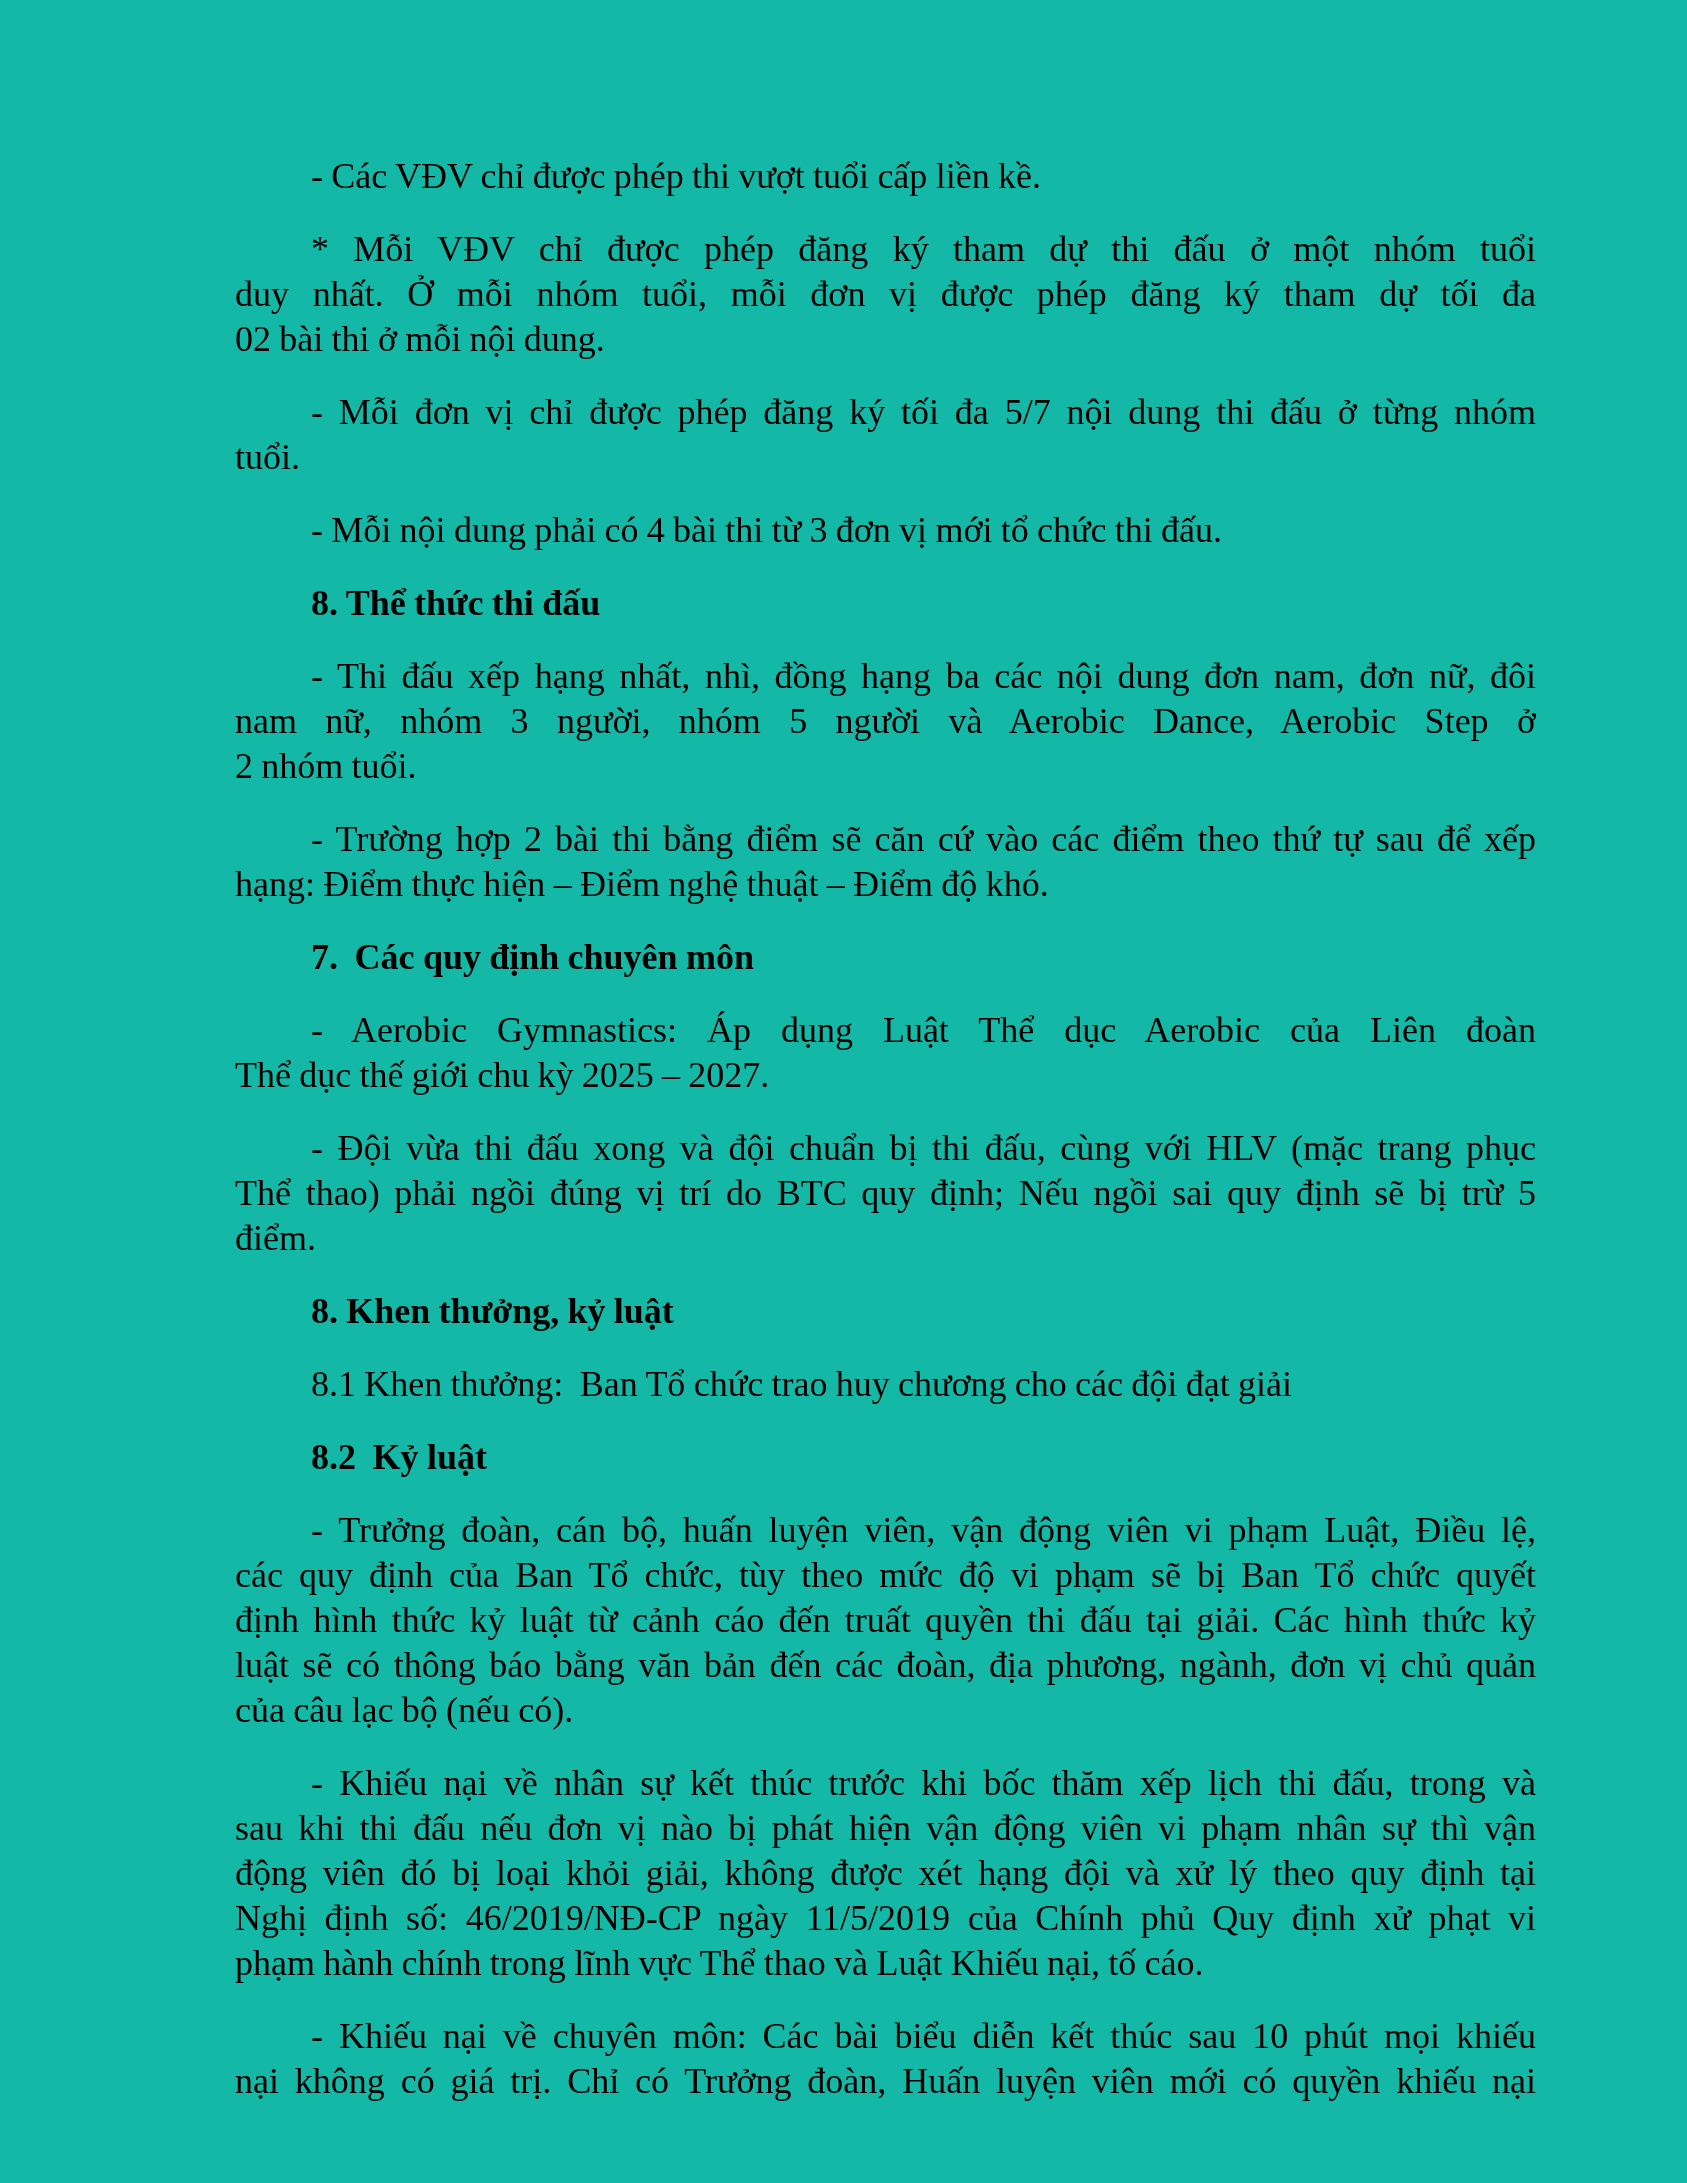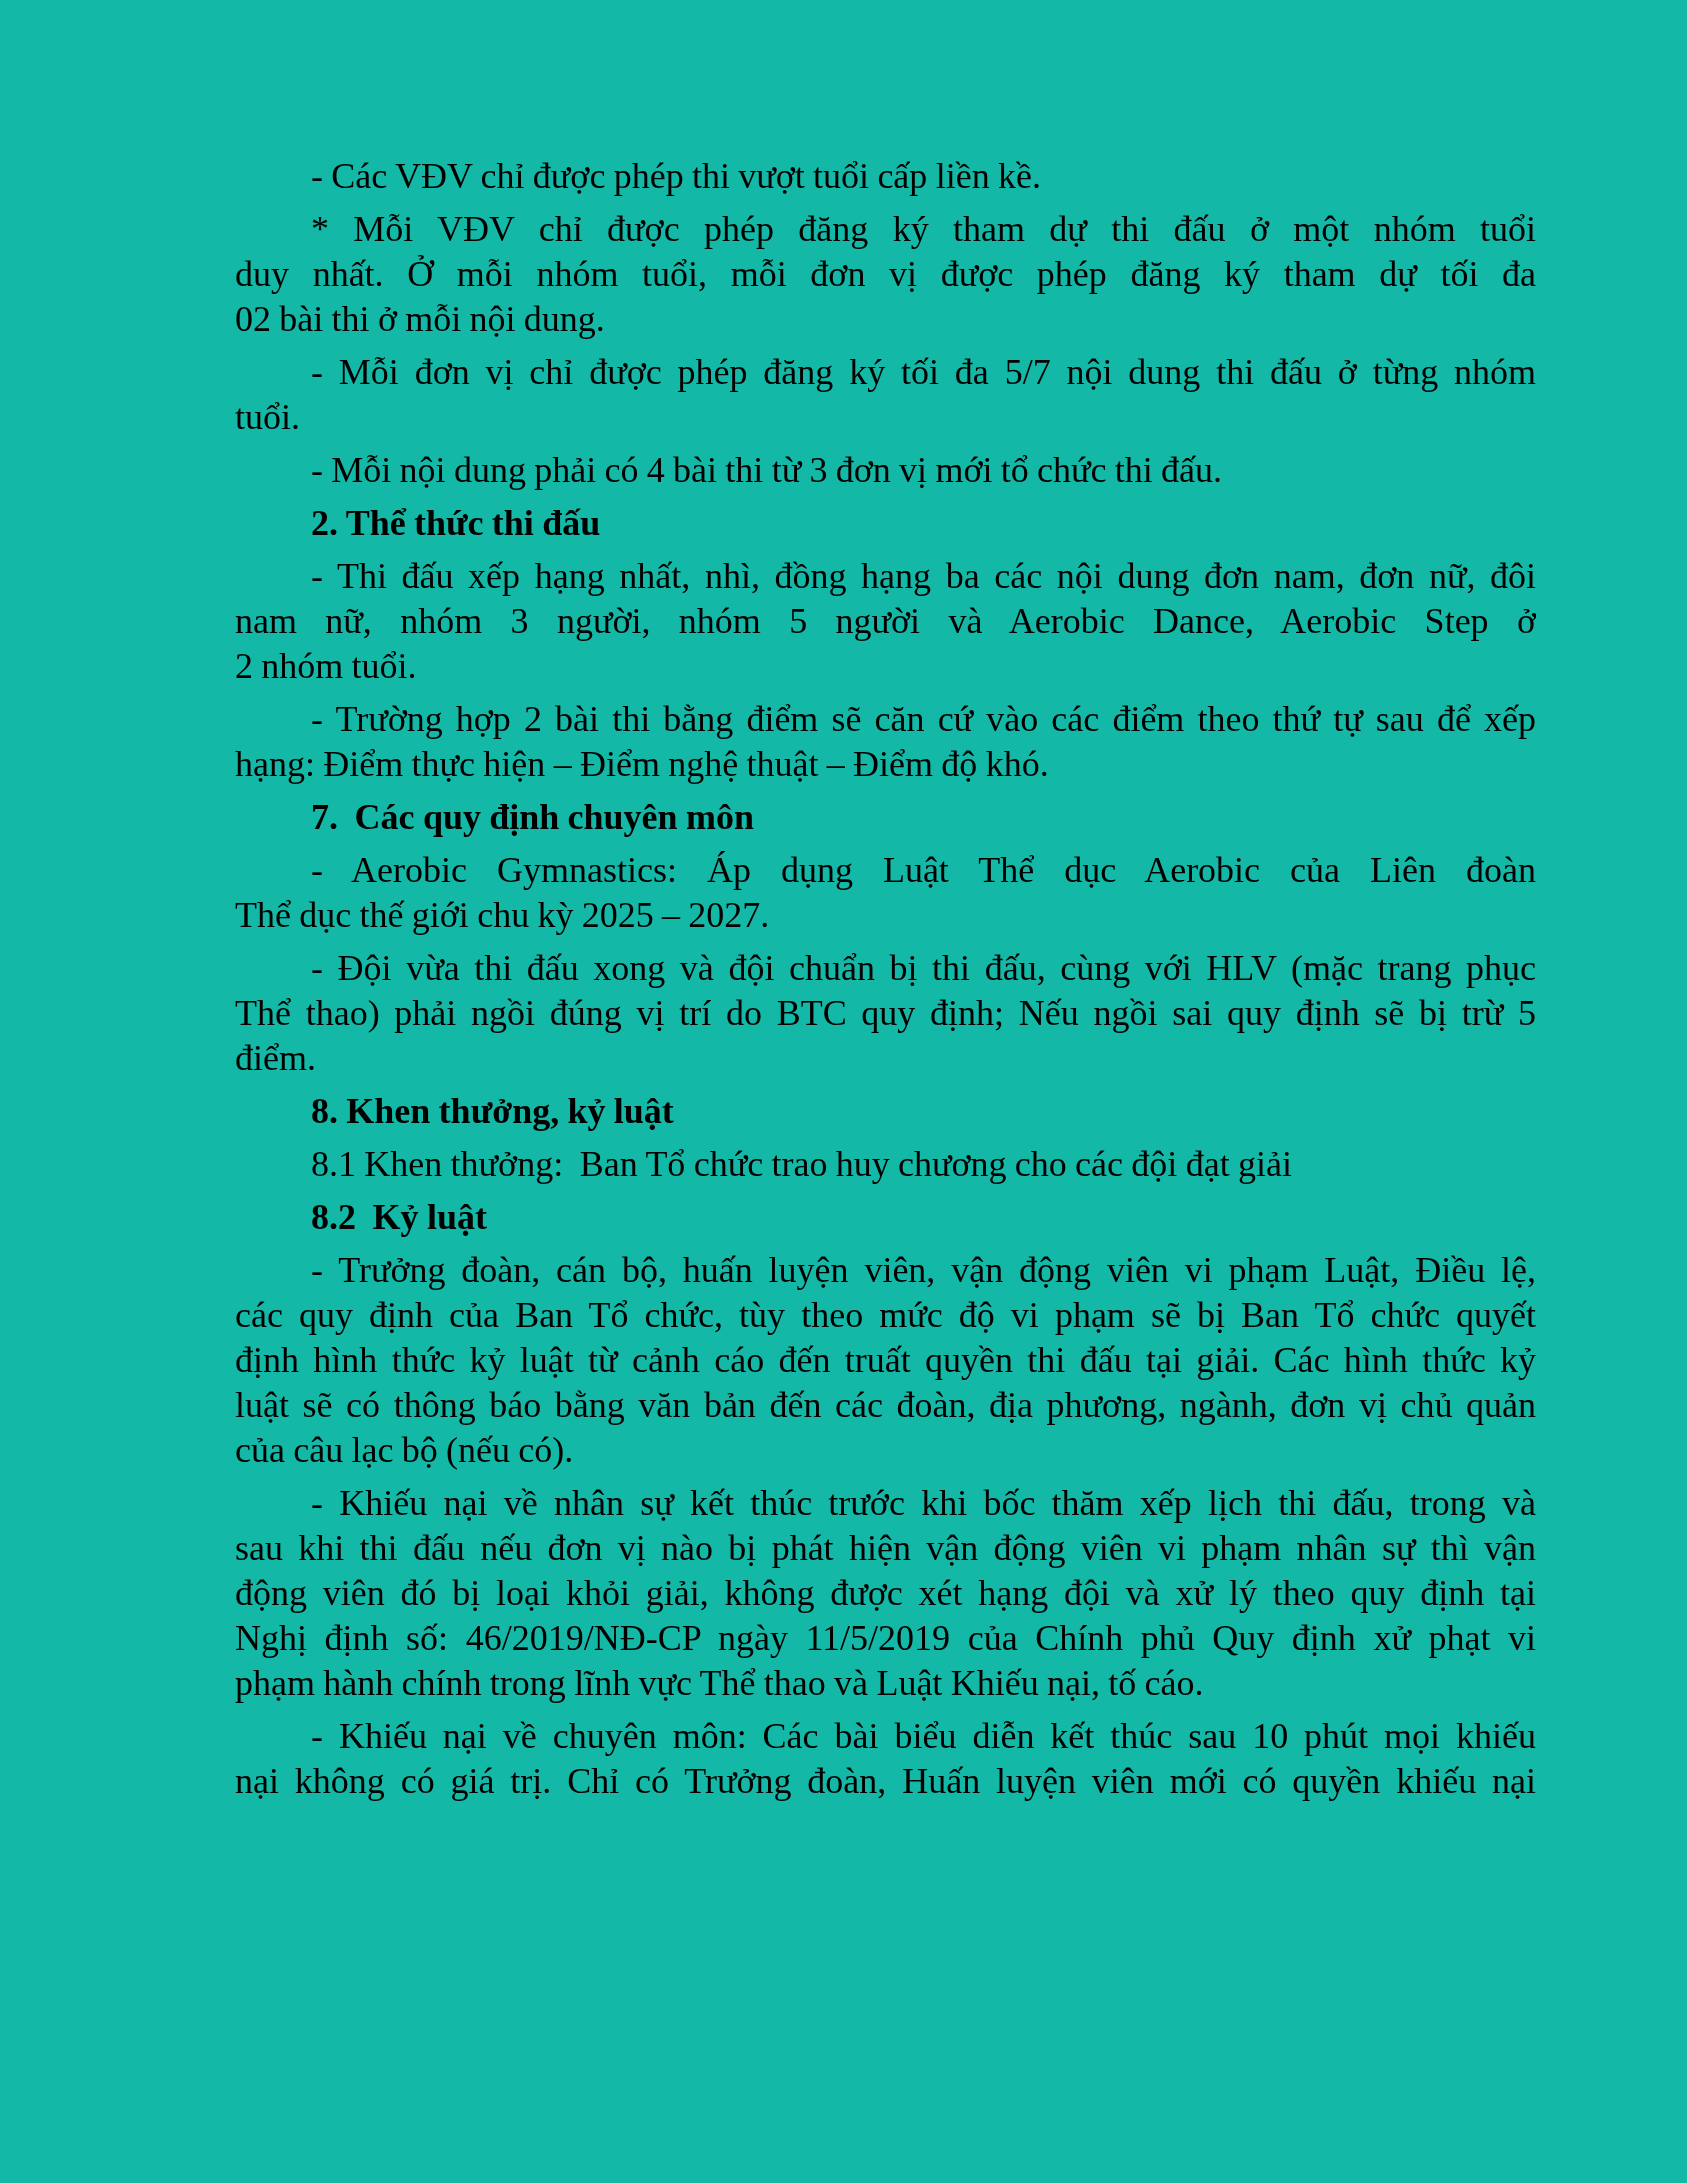--- a/index.html
+++ b/index.html
@@ -13,21 +13,21 @@
     height: 2183px;
     background: #14b8a6;
     overflow: hidden;
   }
   .content {
     position: absolute;
     left: 235px;
     top: 154px;
     width: 1301px;
   }
-  .para { margin-top: 8px; }
+  .para { margin-top: 28px; }
   .para:first-child { margin-top: 0; }
   .line {
     font-family: "Liberation Serif", "DejaVu Serif", serif;
     font-size: 36px;
     line-height: 45px;
     color: #000000;
     text-align: left;
     white-space: pre-wrap;
     word-spacing: -0.7px;
     max-height: 45px;
@@ -56,21 +56,21 @@
         <div class="line">02 bài thi ở mỗi nội dung.</div>
       </div>
       <div class="para body">
         <div class="line just first">- Mỗi đơn vị chỉ được phép đăng ký tối đa 5/7 nội dung thi đấu ở từng nhóm</div>
         <div class="line">tuổi.</div>
       </div>
       <div class="para body">
         <div class="line first">- Mỗi nội dung phải có 4 bài thi từ 3 đơn vị mới tổ chức thi đấu.</div>
       </div>
       <div class="para heading">
-        <div class="line first">2. Thể thức thi đấu</div>
+        <div class="line first">8. Thể thức thi đấu</div>
       </div>
       <div class="para body">
         <div class="line just first">- Thi đấu xếp hạng nhất, nhì, đồng hạng ba các nội dung đơn nam, đơn nữ, đôi</div>
         <div class="line just">nam nữ, nhóm 3 người, nhóm 5 người và Aerobic Dance, Aerobic Step ở</div>
         <div class="line">2 nhóm tuổi.</div>
       </div>
       <div class="para body">
         <div class="line just first">- Trường hợp 2 bài thi bằng điểm sẽ căn cứ vào các điểm theo thứ tự sau để xếp</div>
         <div class="line">hạng: Điểm thực hiện – Điểm nghệ thuật – Điểm độ khó.</div>
       </div>

